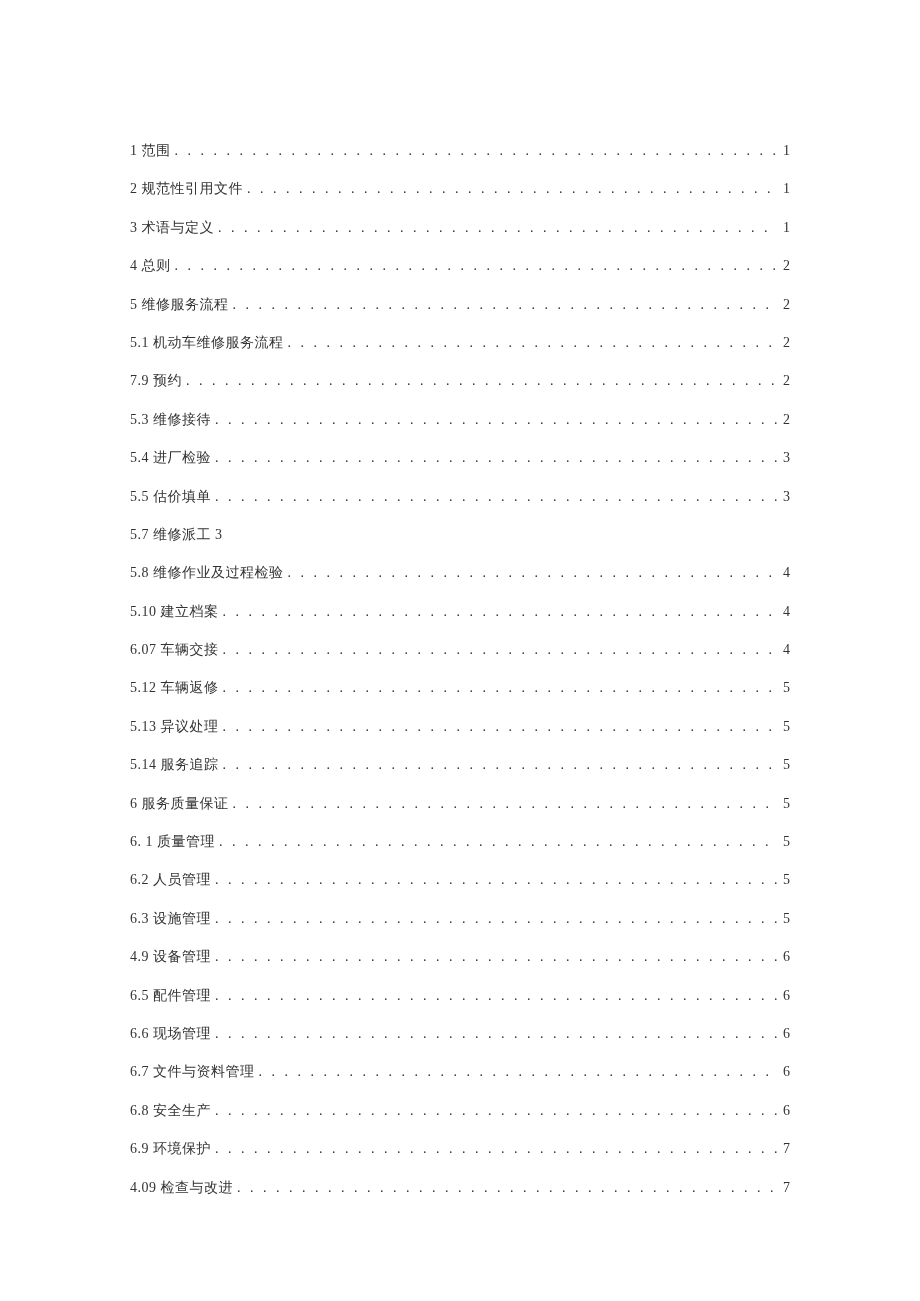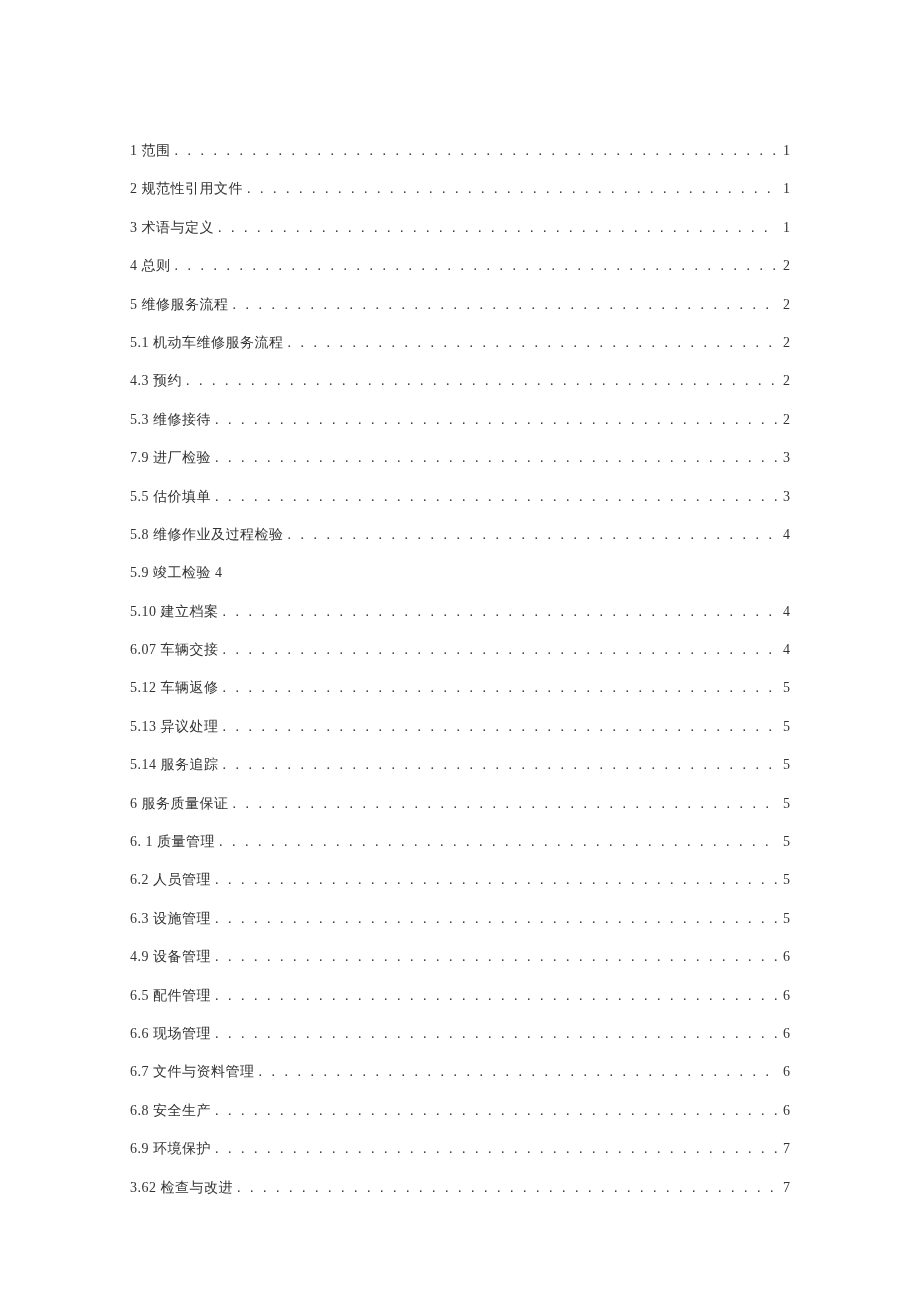--- a/index.html
+++ b/index.html
@@ -75,46 +75,46 @@
       <span class="toc-label">5   维修服务流程</span>
       <span class="toc-leader"></span>
       <span class="toc-page">2</span>
     </div>
     <div class="toc-entry">
       <span class="toc-label">5.1    机动车维修服务流程</span>
       <span class="toc-leader"></span>
       <span class="toc-page">2</span>
     </div>
     <div class="toc-entry">
-      <span class="toc-label">4.3    预约</span>
+      <span class="toc-label">7.9    预约</span>
       <span class="toc-leader"></span>
       <span class="toc-page">2</span>
     </div>
     <div class="toc-entry">
       <span class="toc-label">5.3    维修接待</span>
       <span class="toc-leader"></span>
       <span class="toc-page">2</span>
     </div>
     <div class="toc-entry">
-      <span class="toc-label">7.9    进厂检验</span>
+      <span class="toc-label">5.4    进厂检验</span>
       <span class="toc-leader"></span>
       <span class="toc-page">3</span>
     </div>
     <div class="toc-entry">
       <span class="toc-label">5.5    估价填单</span>
       <span class="toc-leader"></span>
       <span class="toc-page">3</span>
     </div>
+    <div class="toc-entry no-leader">
+      <span class="toc-label">5.7    维修派工  3</span>
+    </div>
     <div class="toc-entry">
       <span class="toc-label">5.8    维修作业及过程检验</span>
       <span class="toc-leader"></span>
       <span class="toc-page">4</span>
-    </div>
-    <div class="toc-entry no-leader">
-      <span class="toc-label">5.9    竣工检验  4</span>
     </div>
     <div class="toc-entry">
       <span class="toc-label">5.10 建立档案</span>
       <span class="toc-leader"></span>
       <span class="toc-page">4</span>
     </div>
     <div class="toc-entry">
       <span class="toc-label">6.07 车辆交接</span>
       <span class="toc-leader"></span>
       <span class="toc-page">4</span>
@@ -178,17 +178,17 @@
       <span class="toc-label">6.8    安全生产</span>
       <span class="toc-leader"></span>
       <span class="toc-page">6</span>
     </div>
     <div class="toc-entry">
       <span class="toc-label">6.9    环境保护</span>
       <span class="toc-leader"></span>
       <span class="toc-page">7</span>
     </div>
     <div class="toc-entry">
-      <span class="toc-label">3.62 检查与改进</span>
+      <span class="toc-label">4.09 检查与改进</span>
       <span class="toc-leader"></span>
       <span class="toc-page">7</span>
     </div>
   </div>
 
 </body></html>

